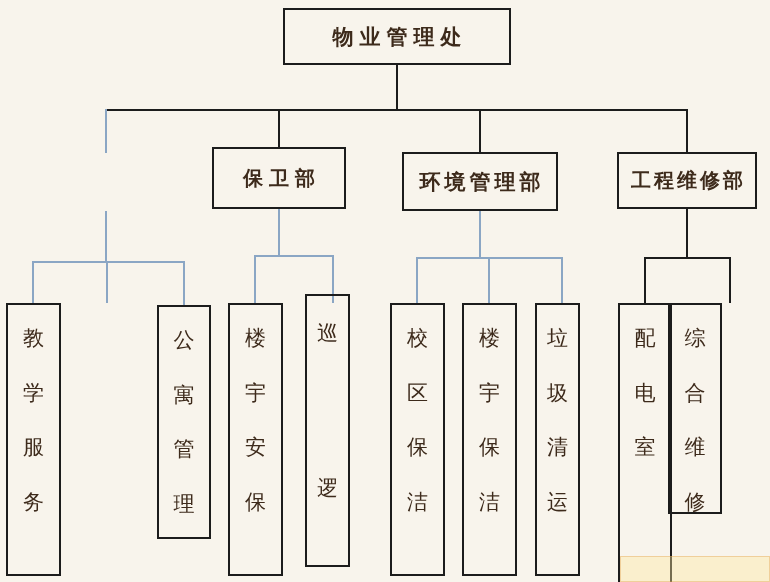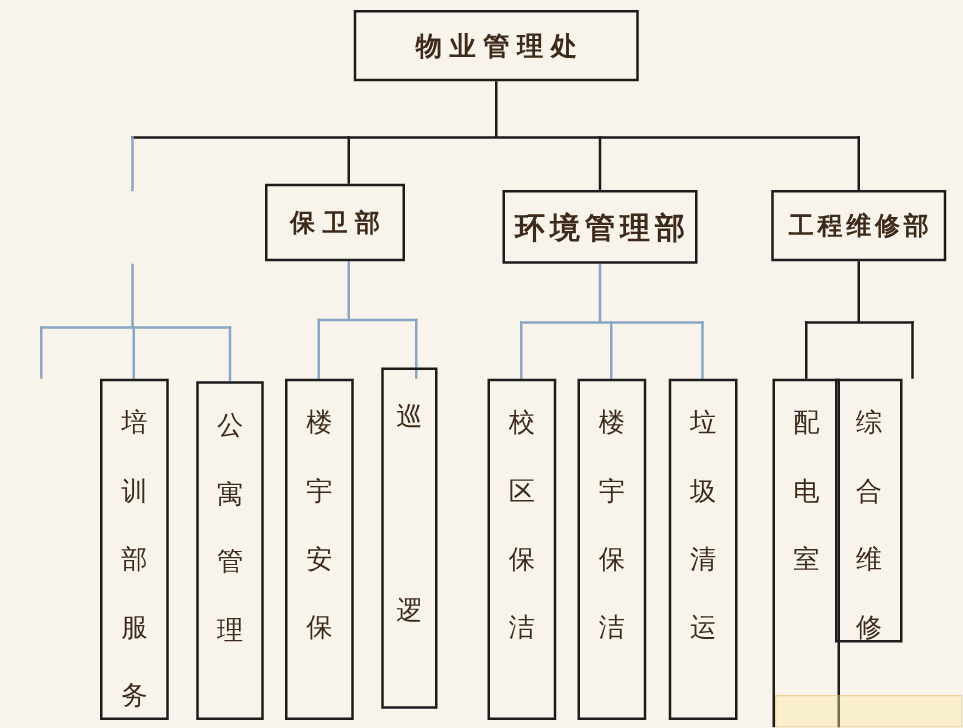--- a/index.html
+++ b/index.html
@@ -62,51 +62,51 @@
 
   <div class="line" style="left:686px;top:209px;width:2px;height:49px"></div>
   <div class="line" style="left:644px;top:257px;width:87px;height:2px"></div>
   <div class="line" style="left:644px;top:257px;width:2px;height:46px"></div>
   <div class="line" style="left:729px;top:257px;width:2px;height:46px"></div>
 
   <div class="box hnode" style="left:283px;top:8px;width:228px;height:57px">
     <span>物业管理处</span>
   </div>
 
-  <div class="box hnode" style="left:212px;top:147px;width:112px;height:62px;font-size:20px">
+  <div class="box hnode" style="left:212px;top:147px;width:134px;height:62px;font-size:20px">
     <span>保卫部</span>
   </div>
-  <div class="box hnode" style="left:402px;top:152px;width:156px;height:59px;font-size:24px;letter-spacing:4px;text-indent:4px">
+  <div class="box hnode" style="left:402px;top:152px;width:156px;height:59px;font-size:21px;letter-spacing:4px;text-indent:4px">
     <span>环境管理部</span>
   </div>
   <div class="box hnode" style="left:617px;top:152px;width:140px;height:57px;font-size:20px;letter-spacing:3px;text-indent:3px">
     <span>工程维修部</span>
   </div>
 
-  <div class="box vnode" style="left:80px;top:303px;width:55px;height:273px">
-    <div class="vtext">培训部服务</div>
+  <div class="box vnode" style="left:6px;top:303px;width:55px;height:273px">
+    <div class="vtext">教学服务</div>
   </div>
-  <div class="box vnode" style="left:157px;top:305px;width:54px;height:271px">
+  <div class="box vnode" style="left:157px;top:305px;width:54px;height:234px">
     <div class="vtext">公寓管理</div>
   </div>
 
   <div class="box vnode" style="left:228px;top:303px;width:55px;height:273px">
     <div class="vtext">楼宇安保</div>
   </div>
   <div class="box vnode" style="left:305px;top:294px;width:45px;height:273px">
     <div class="vtext sparse">巡逻</div>
   </div>
 
   <div class="box vnode" style="left:390px;top:303px;width:55px;height:273px">
     <div class="vtext">校区保洁</div>
   </div>
   <div class="box vnode" style="left:462px;top:303px;width:55px;height:273px">
     <div class="vtext">楼宇保洁</div>
   </div>
-  <div class="box vnode" style="left:535px;top:303px;width:55px;height:273px">
+  <div class="box vnode" style="left:535px;top:303px;width:45px;height:273px">
     <div class="vtext">垃圾清运</div>
   </div>
 
   <div class="box vnode" style="left:618px;top:303px;width:54px;height:347px">
     <div class="vtext">配电室</div>
   </div>
   <div class="box vnode" style="left:668px;top:303px;width:54px;height:211px">
     <div class="vtext">综合维修</div>
   </div>
 

